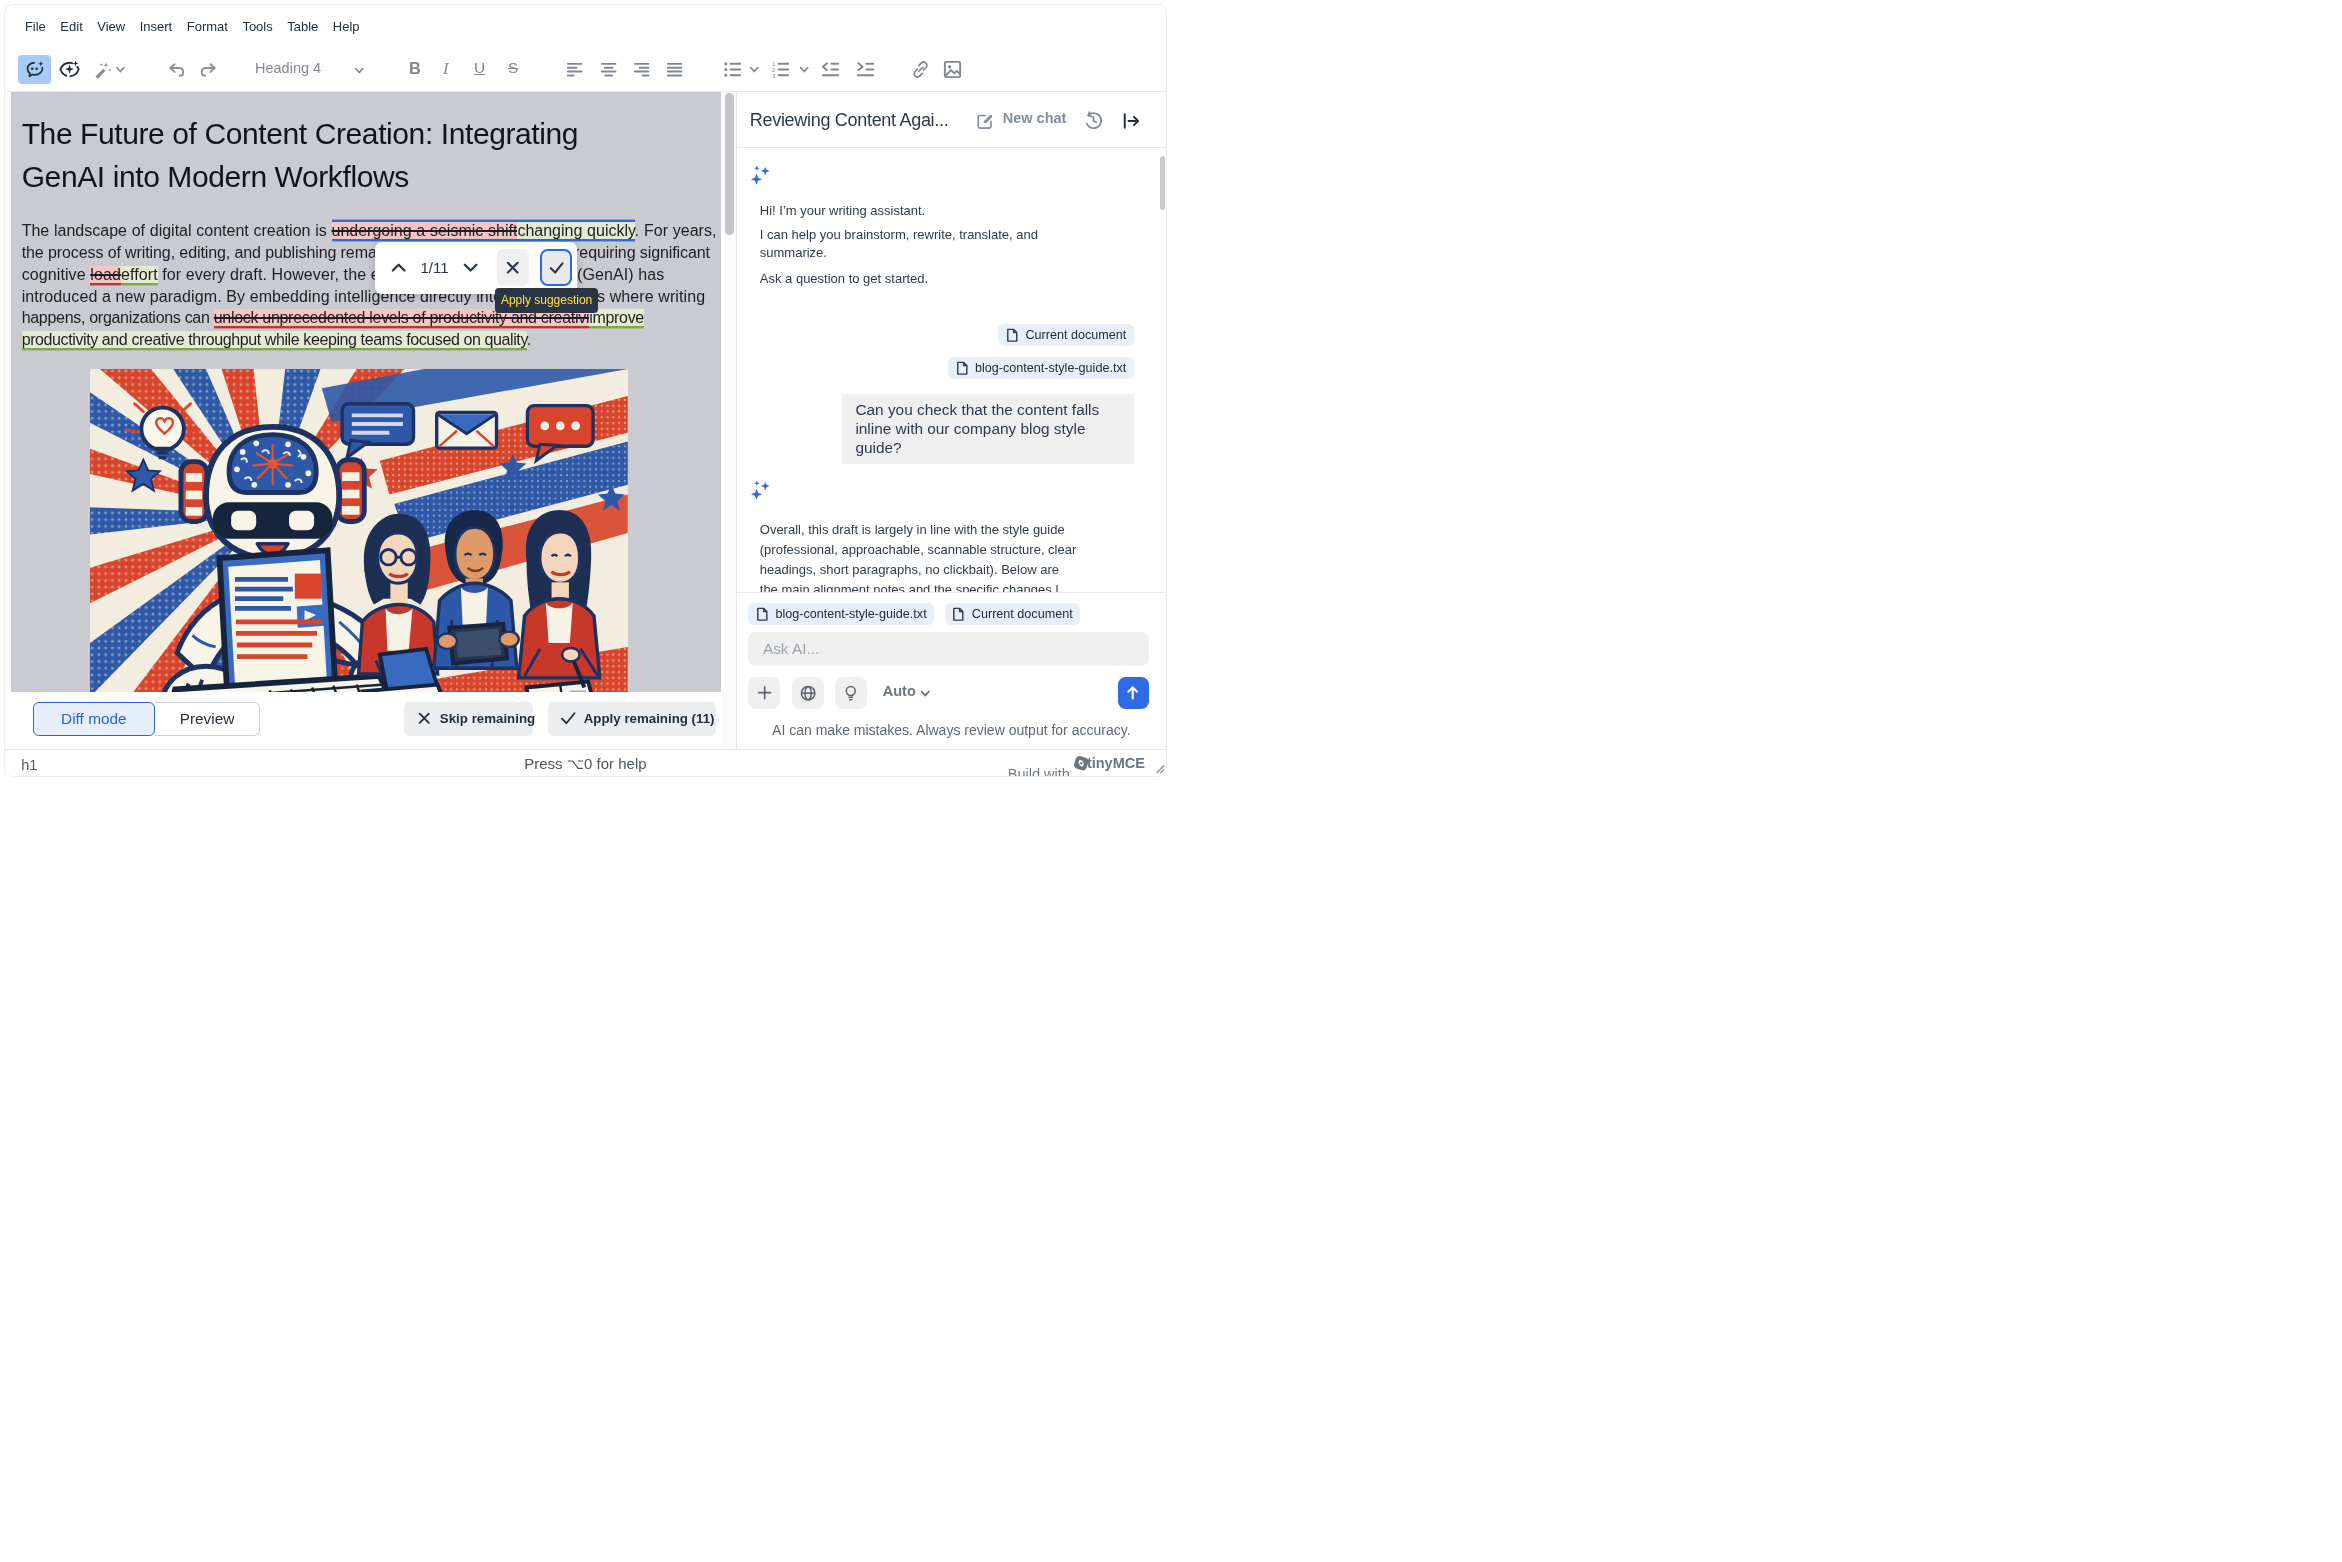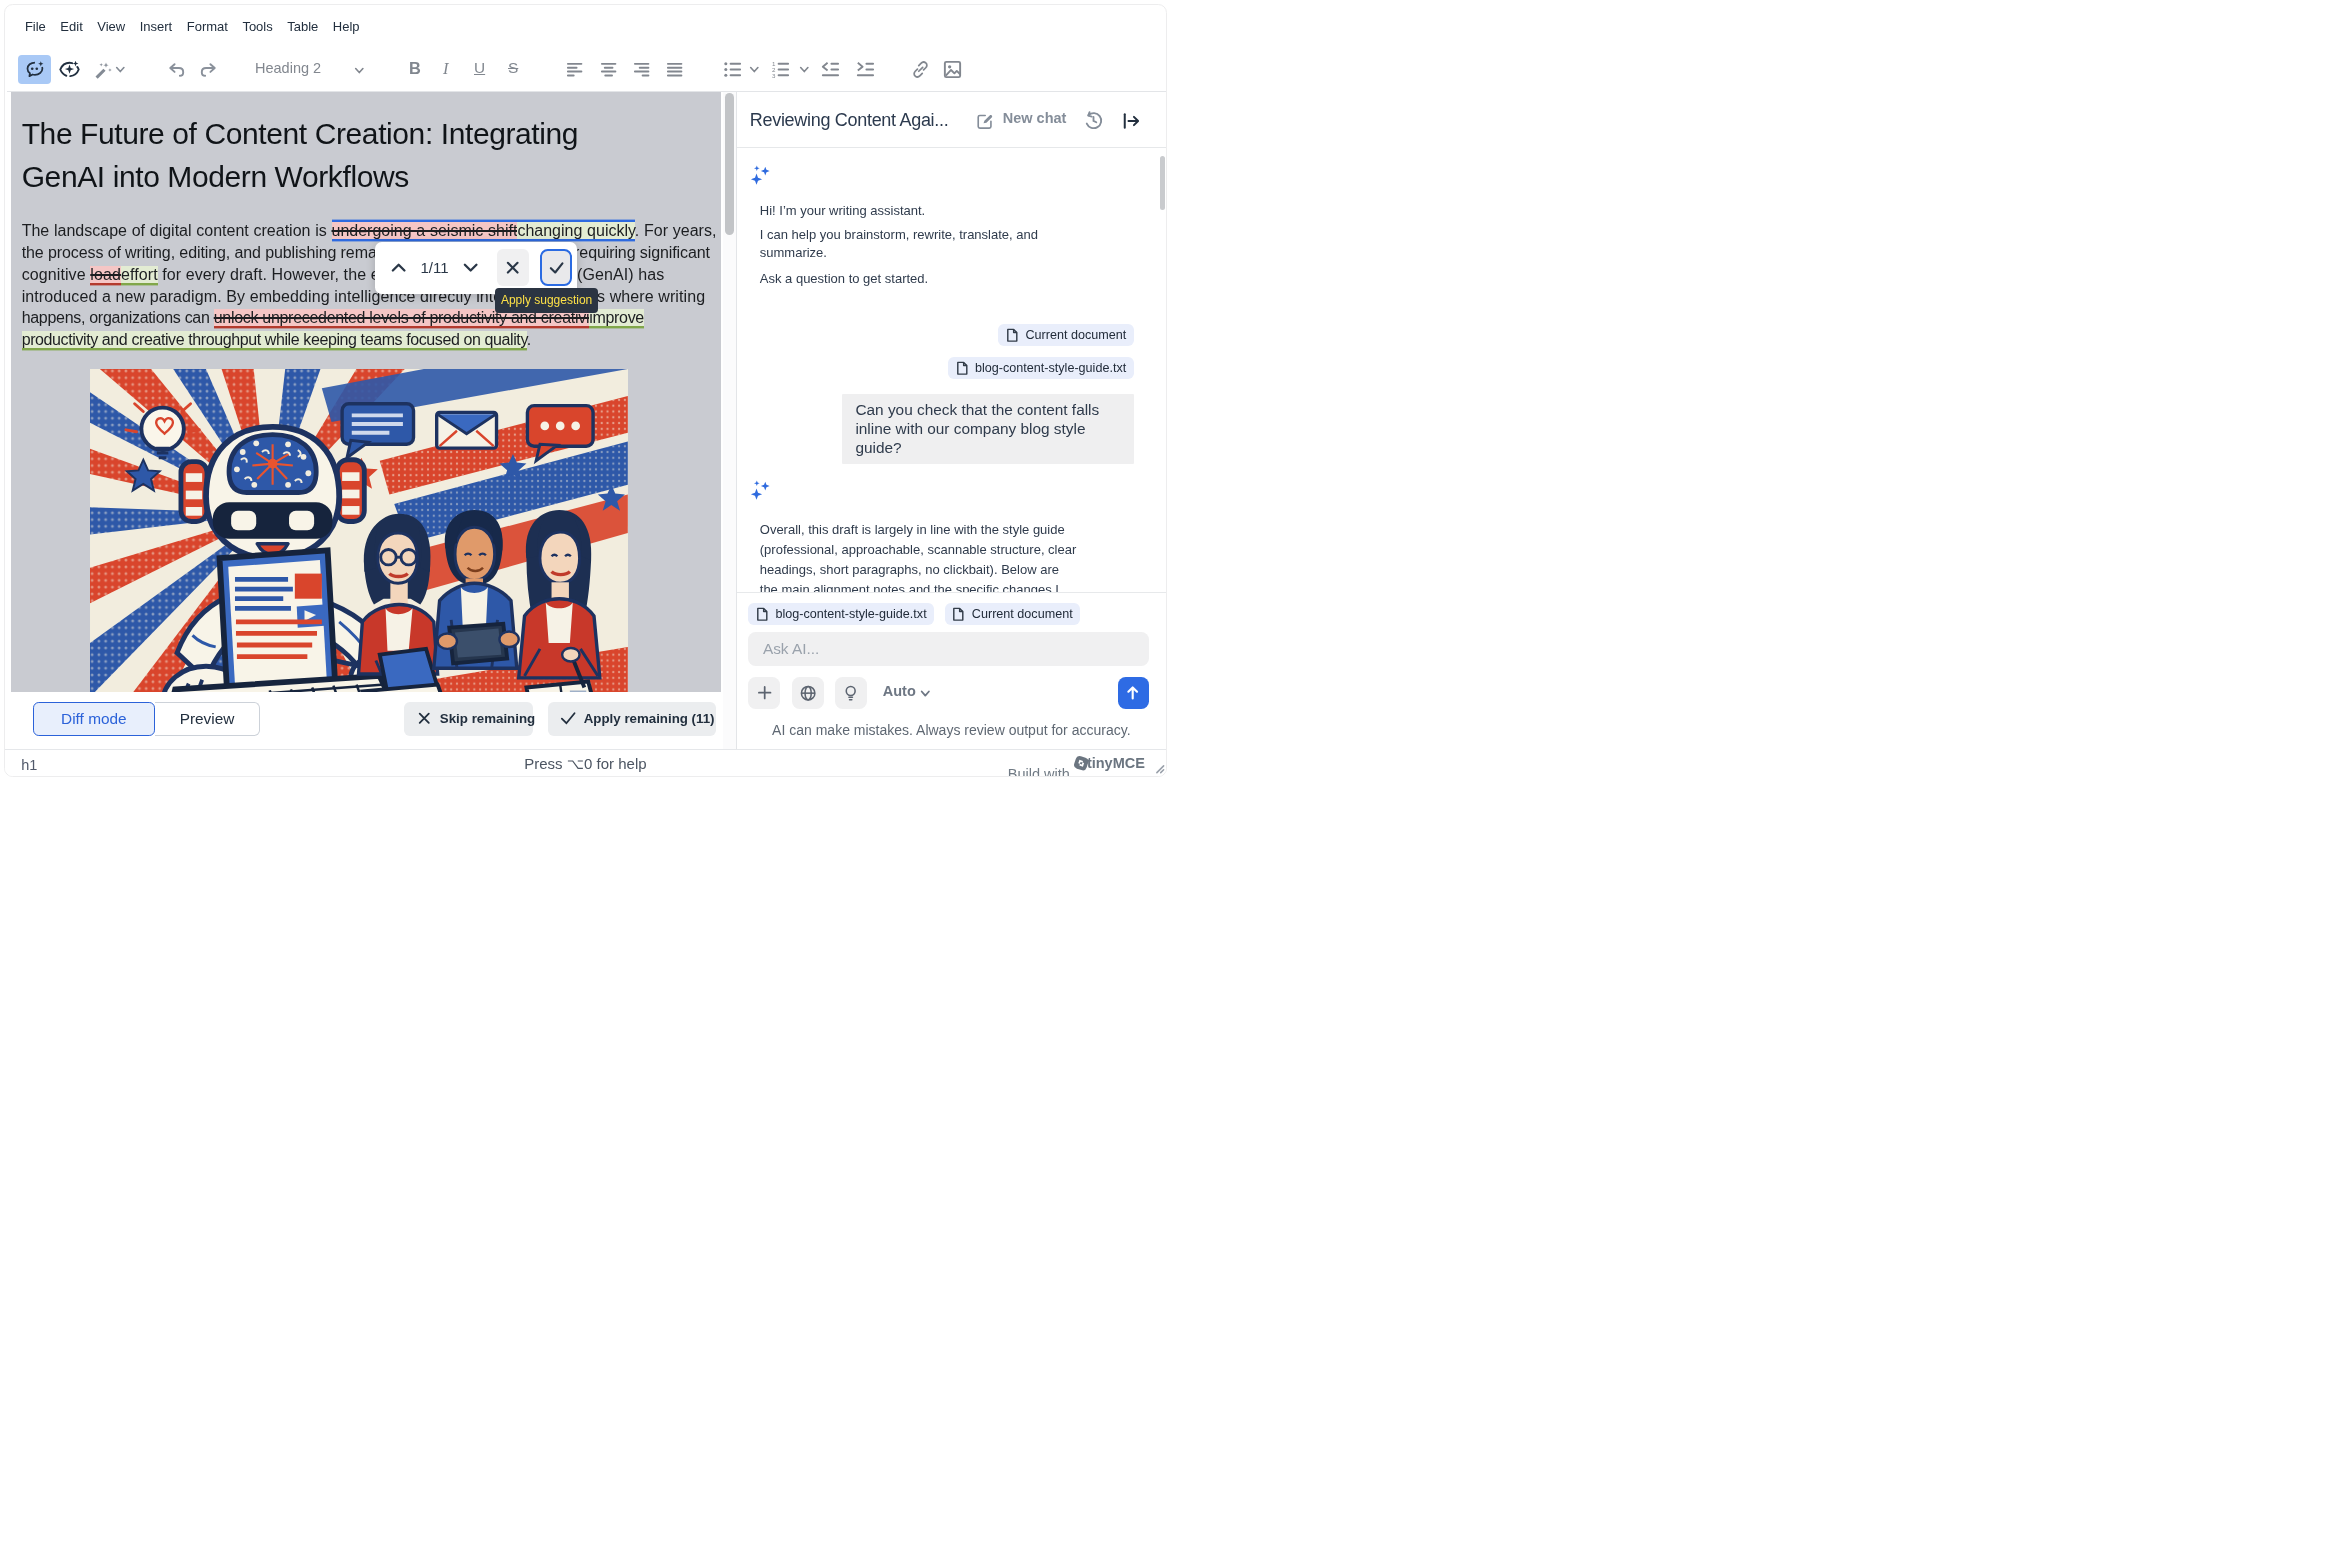--- a/index.html
+++ b/index.html
@@ -112,21 +112,21 @@
       <svg width="23" height="23" viewBox="0 0 24 24" fill="none">
           <path d="M10 6.5 L5.5 10.5 L10 14.5 M5.5 10.5 H14.5 C17.5 10.5 19 12.6 19 14.8 C19 17 17.5 18.5 15.5 18.5" stroke="#8a919b" stroke-width="2" stroke-linecap="round" stroke-linejoin="round"></path>
         </svg>
     </div>
     <div class="tb" style="left:194px; width:27px;">
       <svg width="23" height="23" viewBox="0 0 24 24" fill="none">
           <path d="M14 6.5 L18.5 10.5 L14 14.5 M18.5 10.5 H9.5 C6.5 10.5 5 12.6 5 14.8 C5 17 6.5 18.5 8.5 18.5" stroke="#8a919b" stroke-width="2" stroke-linecap="round" stroke-linejoin="round"></path>
         </svg>
     </div>
 
-    <span style="position:absolute; left:254px; top:4.8px; font-size:14.5px; color:#82878f;">Heading 2</span>
+    <span style="position:absolute; left:254px; top:4.8px; font-size:14.5px; color:#82878f;">Heading 4</span>
     <svg style="position:absolute; left:352px; top:8.7px;" width="12.6" height="12.6" viewBox="0 0 14 14">
         <path d="M3 5 L7 9.5 L11 5" stroke="#82878f" stroke-width="1.8" fill="none" stroke-linecap="round" stroke-linejoin="round"></path>
       </svg>
 
     <span style="position:absolute; left:408px; top:3.9px; font-size:16.4px; font-weight:700; color:#81878f;">B</span>
     <span style="position:absolute; left:442px; top:3.9px; font-size:16.4px; font-style:italic; font-family:'Liberation Serif',serif; color:#81878f;">I</span>
     <span style="position:absolute; left:473px; top:3.9px; font-size:15.4px; text-decoration:underline; color:#81878f;">U</span>
     <span style="position:absolute; left:507px; top:3.9px; font-size:15.4px; text-decoration:line-through; color:#81878f;">S</span>
 
     <div class="tb" style="left:563px; width:21px;">

